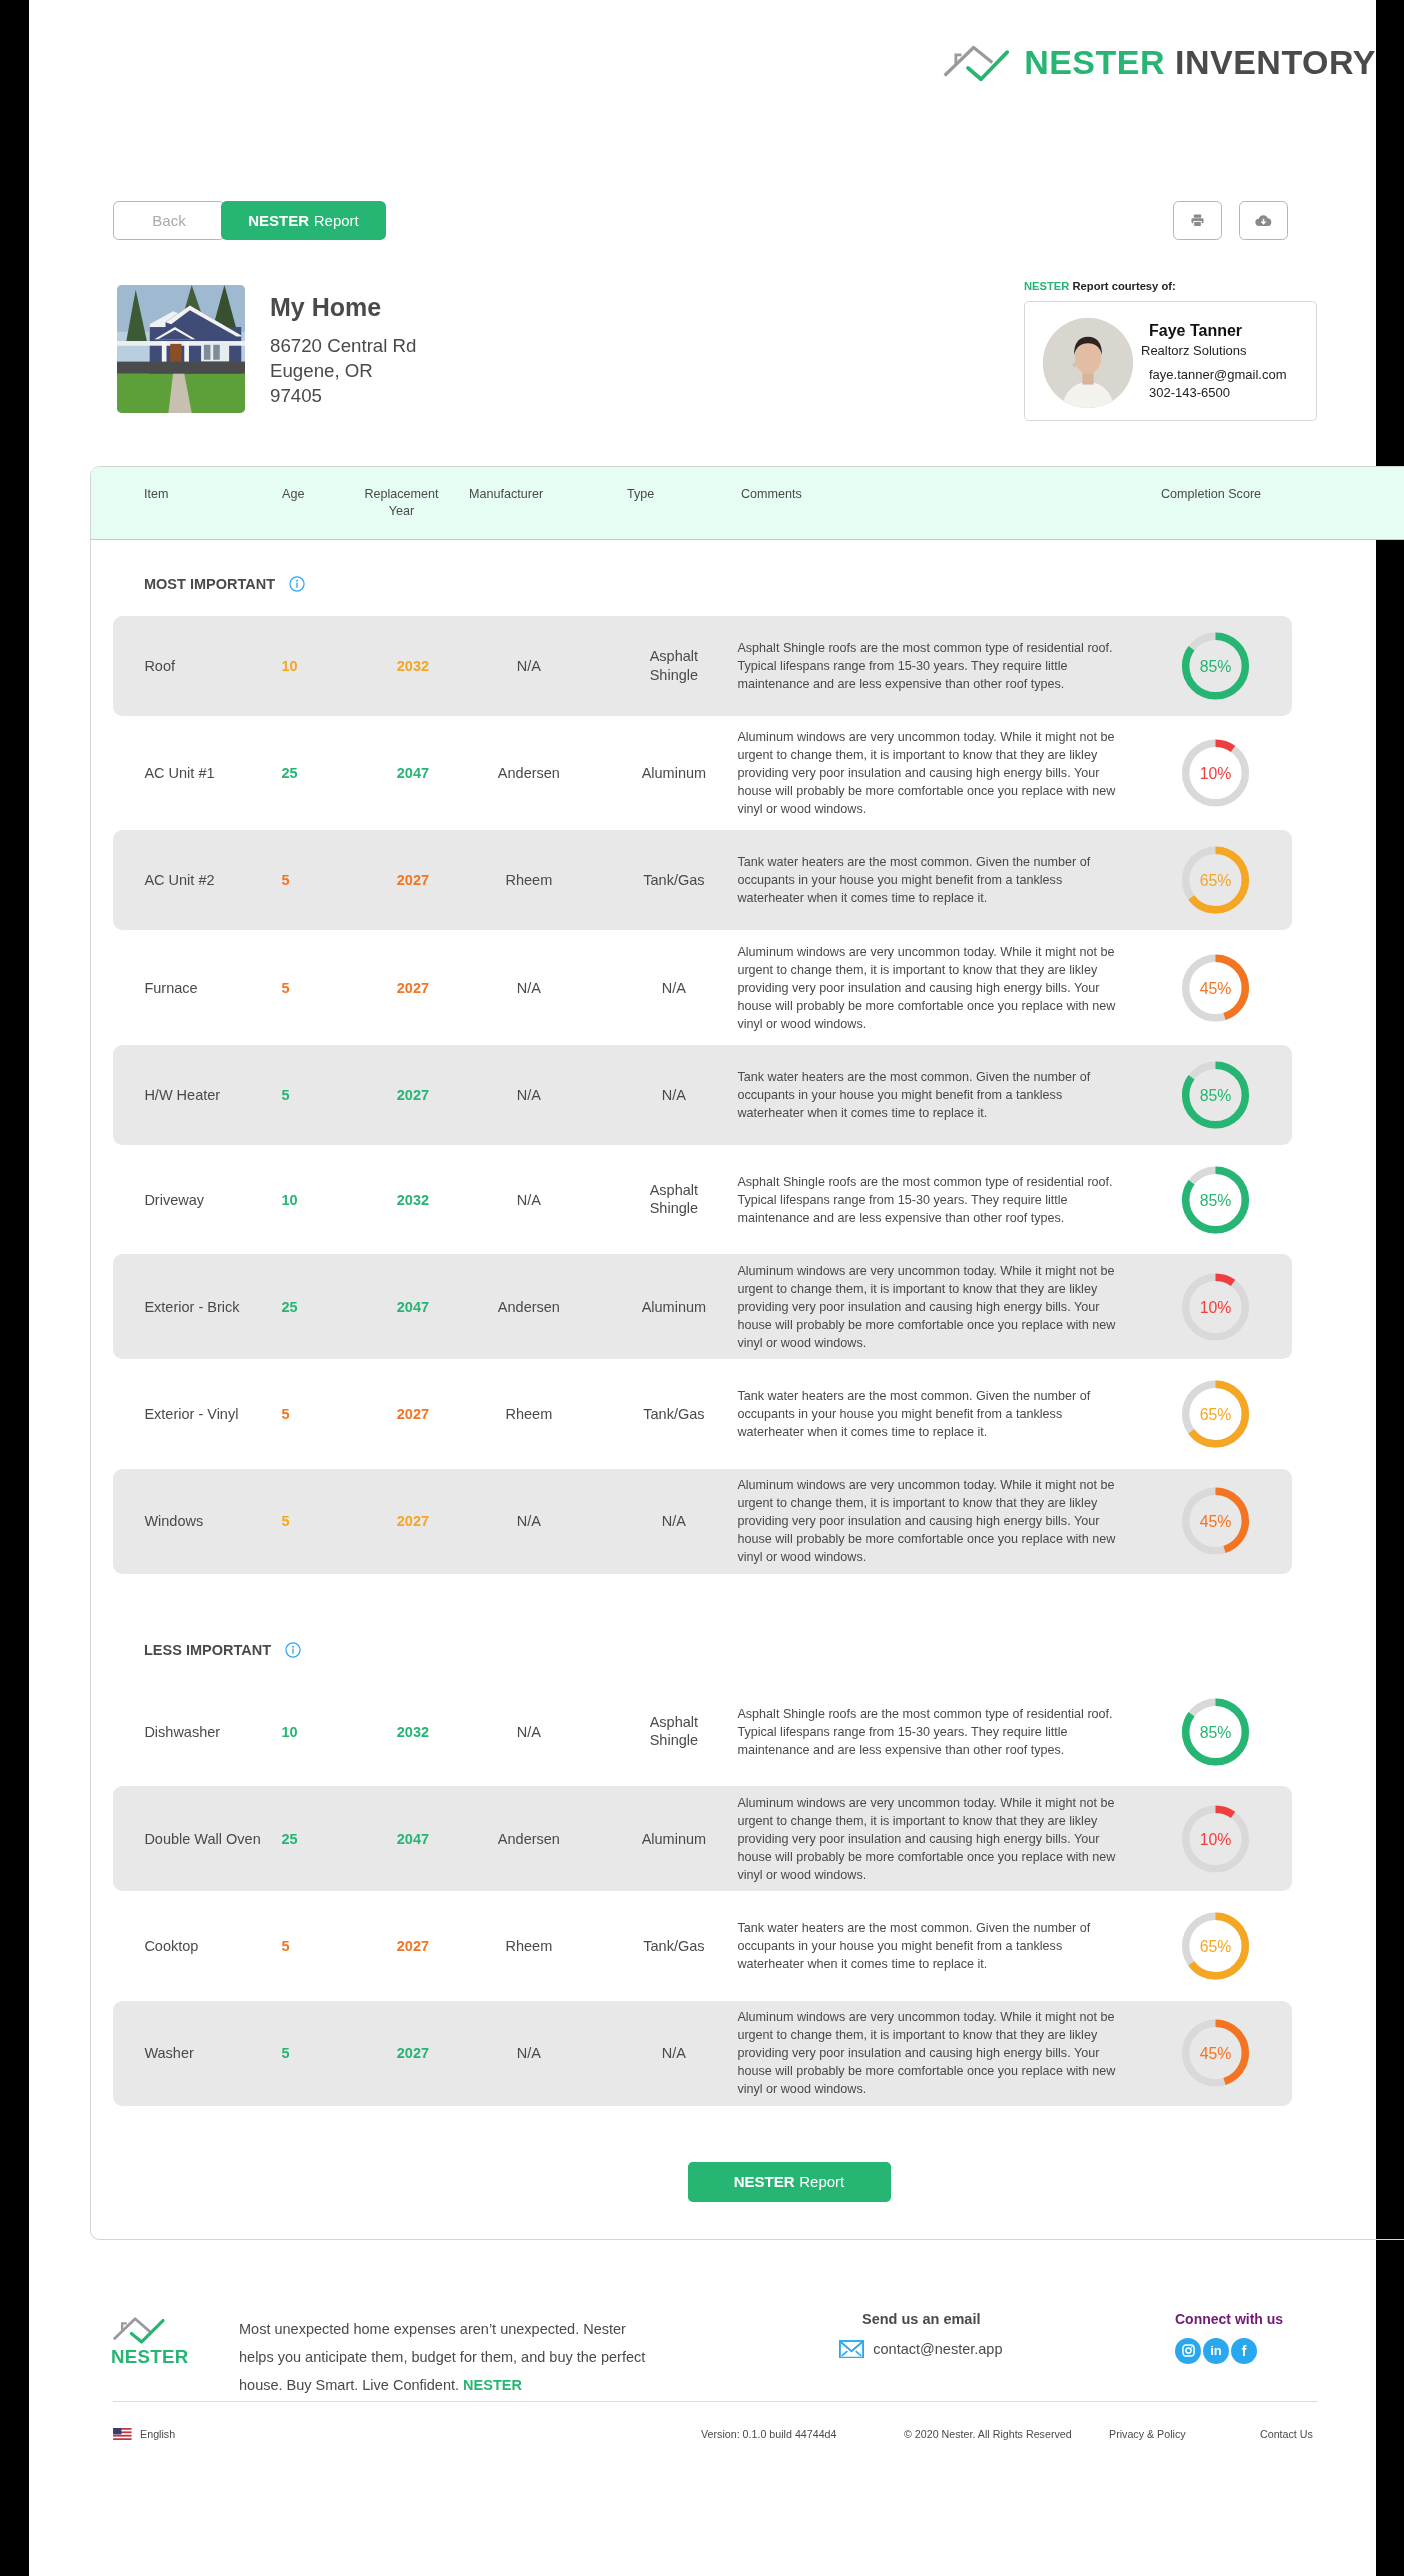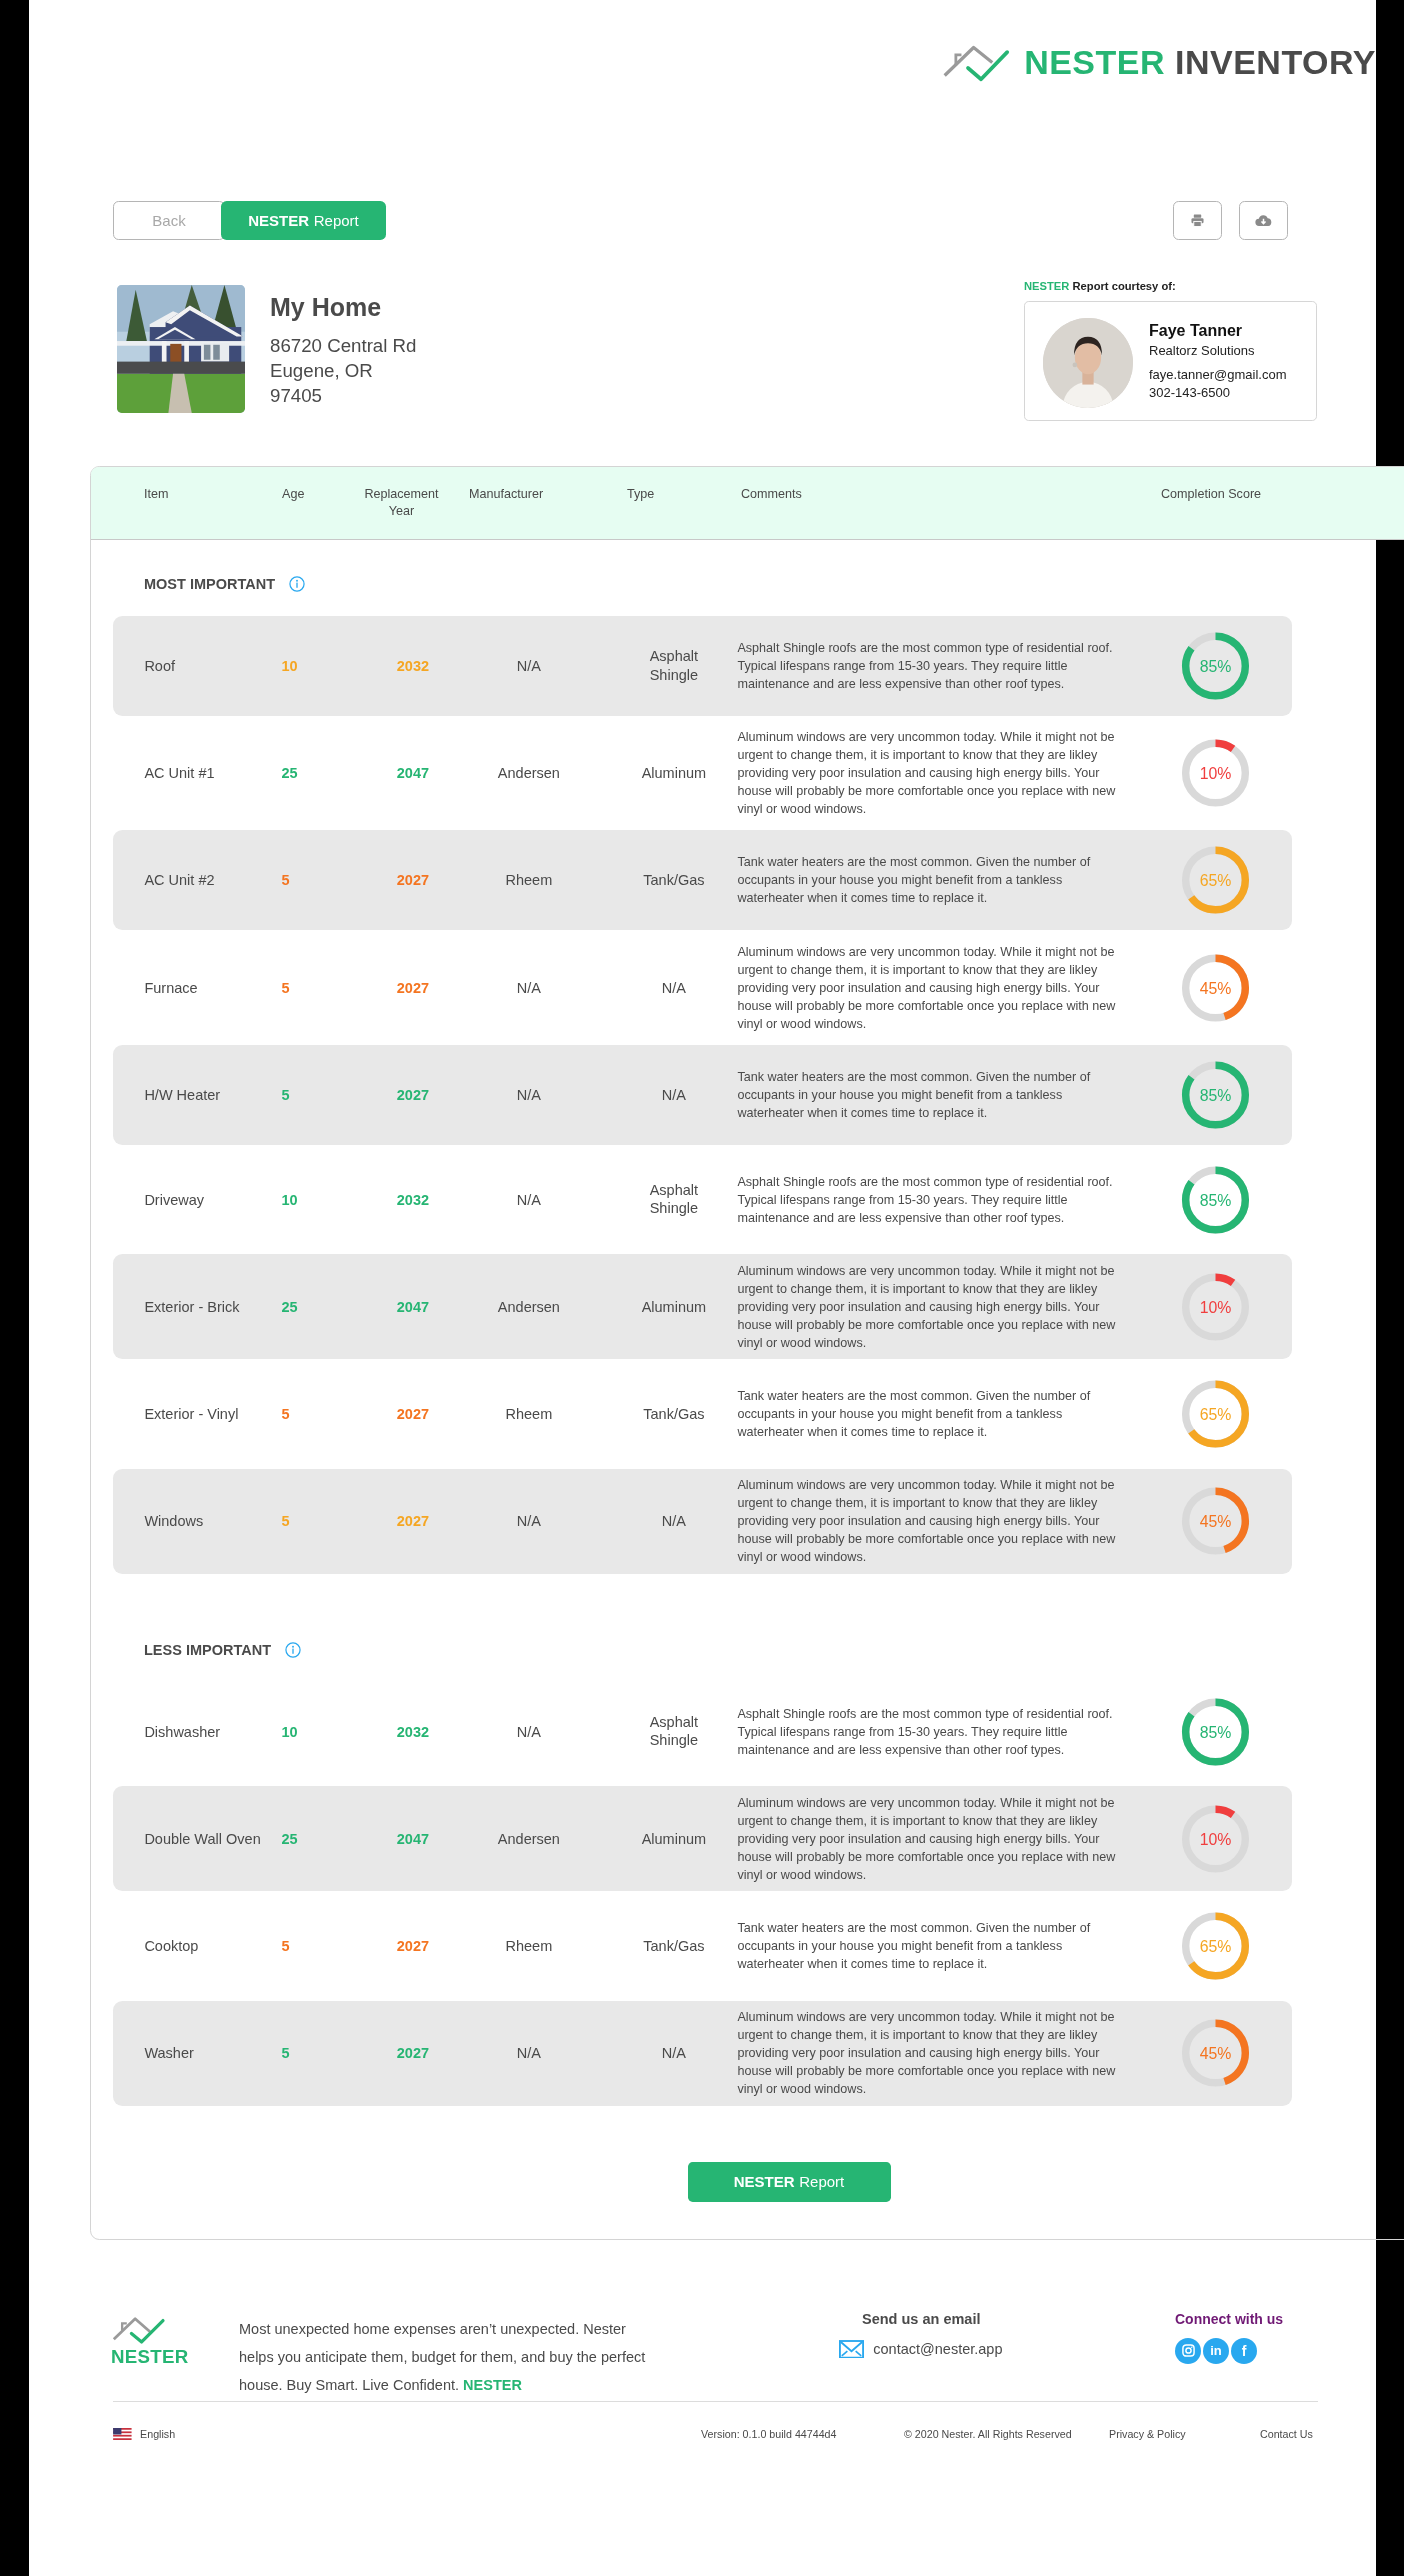--- a/index.html
+++ b/index.html
@@ -26,21 +26,21 @@
   
   .home-section { position: relative; height: 210px; }
   .home-photo { position: absolute; left: 88px; top: 29px; width: 128px; height: 128px; border-radius: 4.7px; overflow: hidden; }
   .home-title { position: absolute; left: 241px; top: 37px; font-size: 25px; font-weight: bold; color: #4a4a4a; }
   .home-addr { position: absolute; left: 241px; top: 77px; font-size: 18.7px; line-height: 25px; color: #4a4a4a; }
   .courtesy-label { position: absolute; left: 995px; top: 24px; font-size: 11.2px; font-weight: bold; color: #222; }
   .courtesy-label .green { color: #26b573; }
   .agent-card { position: absolute; left: 995px; top: 45px; width: 293px; height: 120px; border: 0.9px solid #d6d6d6; border-radius: 4.7px; }
   .agent-avatar { position: absolute; left: 18px; top: 16px; width: 90px; height: 90px; border-radius: 50%; overflow: hidden; background: #d8d4cf; }
   .agent-name { position: absolute; left: 124px; top: 19.6px; font-size: 16px; font-weight: bold; color: #111; }
-  .agent-company { position: absolute; left: 124px; top: 41px; font-size: 13px; color: #222; }
+  .agent-company { position: absolute; left: 116px; top: 41px; font-size: 13px; color: #222; }
   .agent-email { position: absolute; left: 124px; top: 65px; font-size: 13px; color: #222; }
   .agent-phone { position: absolute; left: 124px; top: 83px; font-size: 13px; color: #222; }
 
   
   .report-card { position: relative; margin-left: 61px; width: 1398px; border: 1.9px solid #d4d4d4; border-radius: 9.3px; padding-bottom: 37px; }
   .table-head { height: 73px; background: #e6fdf2; border-bottom: 1.9px solid #c8c8c8; border-radius: 7.5px 7.5px 0 0; position: relative; font-size: 12.6px; color: #4a4a4a; }
   .th { position: absolute; top: 18.7px; line-height: 17px; }
   .th-item { left: 53px; }
   .th-age { left: 191px; }
   .th-year { left: 264px; width: 93px; text-align: center; }

